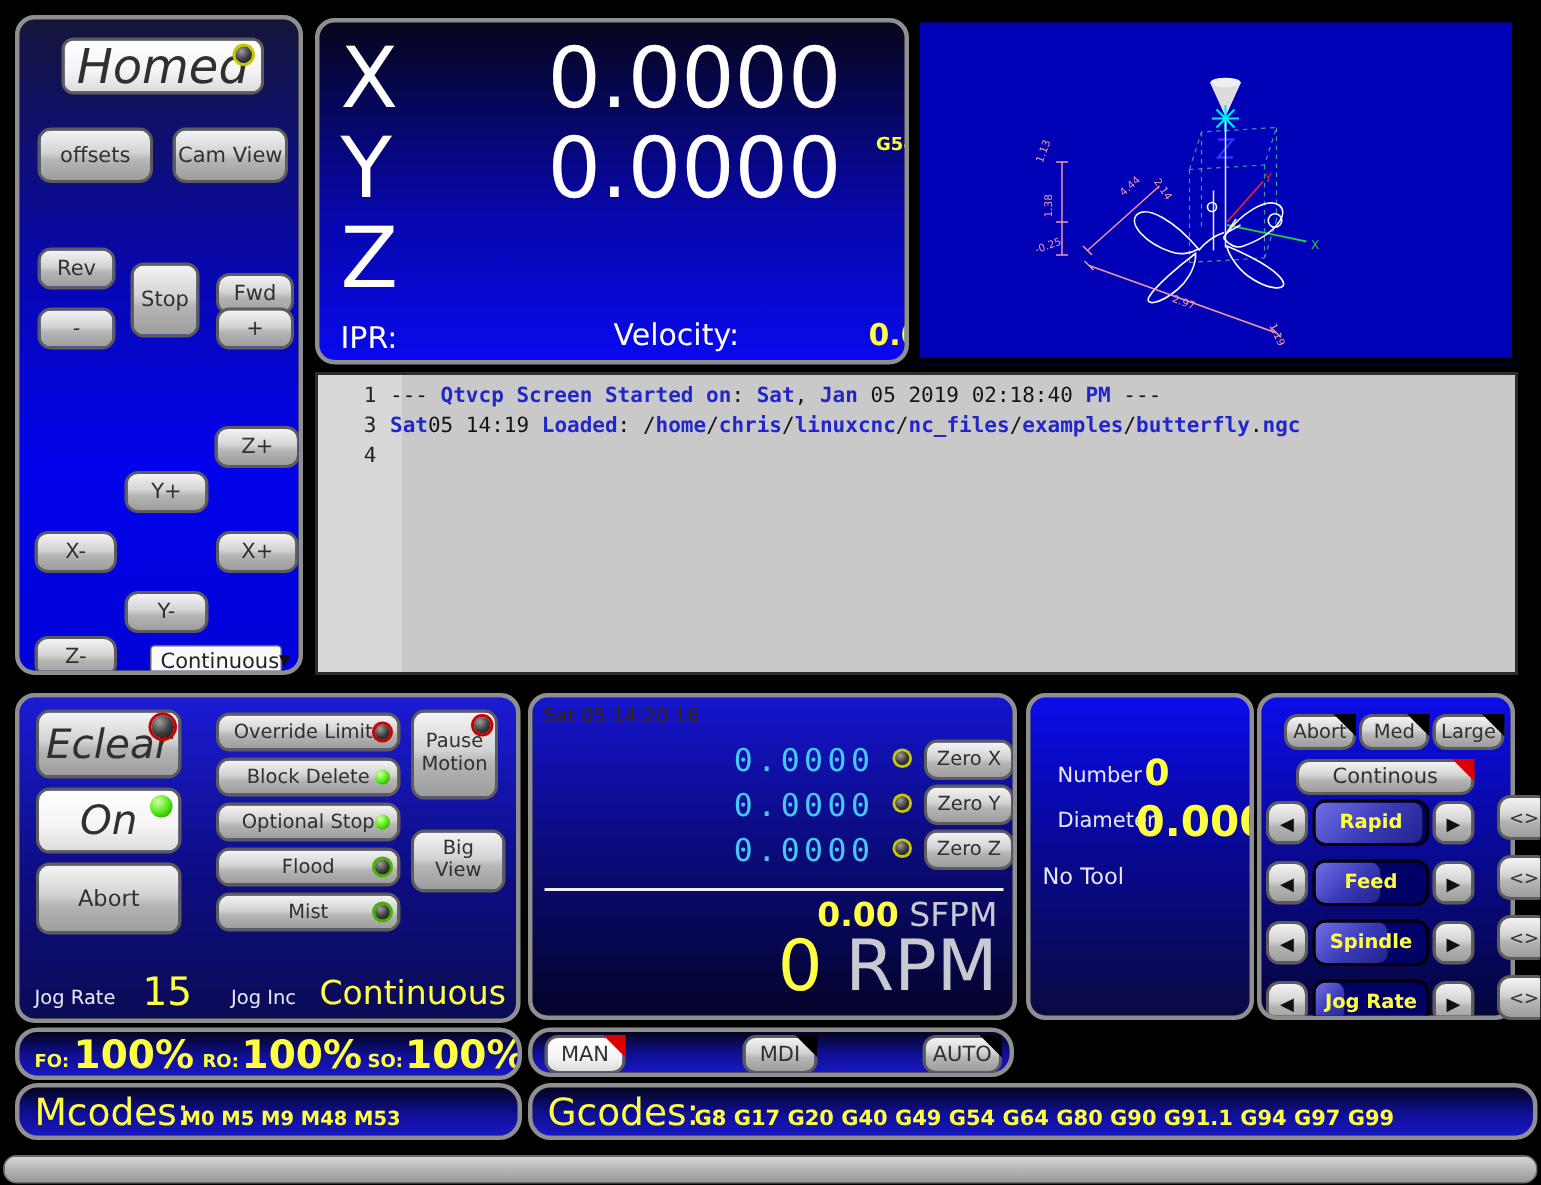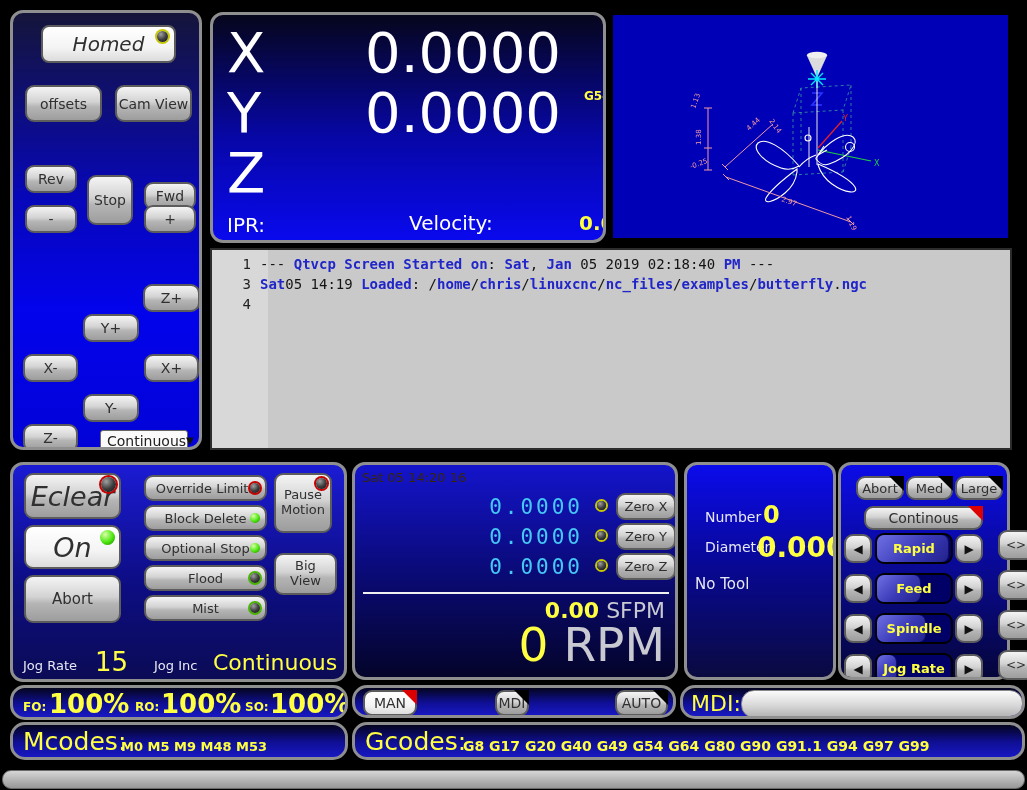--- a/index.html
+++ b/index.html
@@ -53,21 +53,21 @@
   .mono-cyan{font-family:"DejaVu Sans Mono",monospace;color:#46c8f6;font-size:21px;letter-spacing:3px;}
   .bottom-bar{position:absolute;left:2px;top:770px;width:1023px;height:19px;border-radius:9px;
        background:linear-gradient(180deg,#d6d6d6 0%,#b9b9b9 45%,#989898 100%);border:1px solid #6a6a6a;box-sizing:border-box;}
 </style>
 </head>
 <body>
 
 <div class="screen">
 
   <div class="panel p-machine" style="left:10px;top:10px;width:192px;height:440px;">
-    <button class="btn btn-white italic" style="left:28px;top:12px;width:135px;height:38px;font-size:20px;border-radius:8px;">
+    <button class="btn btn-white italic" style="left:28px;top:12px;width:135px;height:38px;font-size:32px;border-radius:8px;">
       <span>Homed</span>
       <span class="led led-dark ring-yellow led12" style="top:4px;right:6px;"></span>
     </button>
     <button class="btn" style="left:12px;top:72px;width:77px;height:37px;">
       <span>offsets</span>
     </button>
     <button class="btn" style="left:102px;top:72px;width:77px;height:37px;">
       <span>Cam View</span>
     </button>
     <button class="btn" style="left:12px;top:152px;width:52px;height:28px;">
@@ -352,32 +352,28 @@
     <span class="lbl yel" style="left:122px;top:12px;font-size:12px;font-weight:bold;">RO:</span>
     <span class="lbl yel" style="left:148px;top:1px;font-size:26px;font-weight:bold;">100%</span>
     <span class="lbl yel" style="left:232px;top:12px;font-size:12px;font-weight:bold;">SO:</span>
     <span class="lbl yel" style="left:257px;top:1px;font-size:26px;font-weight:bold;">100%</span>
   </div>
 
   <div class="panel p-strip" style="left:352px;top:685px;width:324px;height:33px;">
     <button class="btn btn-white notch notch-red" style="left:8px;top:2px;width:54px;height:26px;font-size:14px;">
       <span>MAN</span>
     </button>
-    <button class="btn notch" style="left:140px;top:2px;width:34px;height:26px;font-size:14px;">
+    <button class="btn notch" style="left:140px;top:2px;width:50px;height:26px;font-size:14px;">
       <span>MDI</span>
     </button>
     <button class="btn notch" style="left:260px;top:2px;width:53px;height:26px;font-size:14px;">
       <span>AUTO</span>
     </button>
   </div>
 
-  <div class="panel p-strip" style="left:680px;top:685px;width:345px;height:34px;">
-    <span class="lbl yel" style="left:8px;top:3px;font-size:22px;">MDI:</span>
-    <input style="position: absolute; left: 58px; top: 2px; width: 282px; height: 28px; box-sizing: border-box; border: 1px solid rgb(136, 136, 136); border-radius: 13px; background: linear-gradient(rgb(251, 251, 251) 0%, rgb(216, 216, 216) 55%, rgb(178, 178, 178) 100%); outline: none; font-size: 14px; padding: 0px 10px; color: rgb(34, 34, 34);" value="">
-  </div>
 
   <div class="panel p-strip" style="left:10px;top:722px;width:338px;height:38px;">
     <span class="lbl yel" style="left:10px;top:2px;font-size:25px;">Mcodes:</span>
     <span class="lbl yel" style="left:108px;top:14px;font-size:13px;font-weight:bold;">M0 M5 M9 M48 M53</span>
   </div>
 
   <div class="panel p-strip" style="left:352px;top:722px;width:673px;height:38px;">
     <span class="lbl yel" style="left:10px;top:2px;font-size:25px;">Gcodes:</span>
     <span class="lbl yel" style="left:108px;top:13px;font-size:14px;font-weight:bold;">G8 G17 G20 G40 G49 G54 G64 G80 G90 G91.1 G94 G97 G99</span>
   </div>

